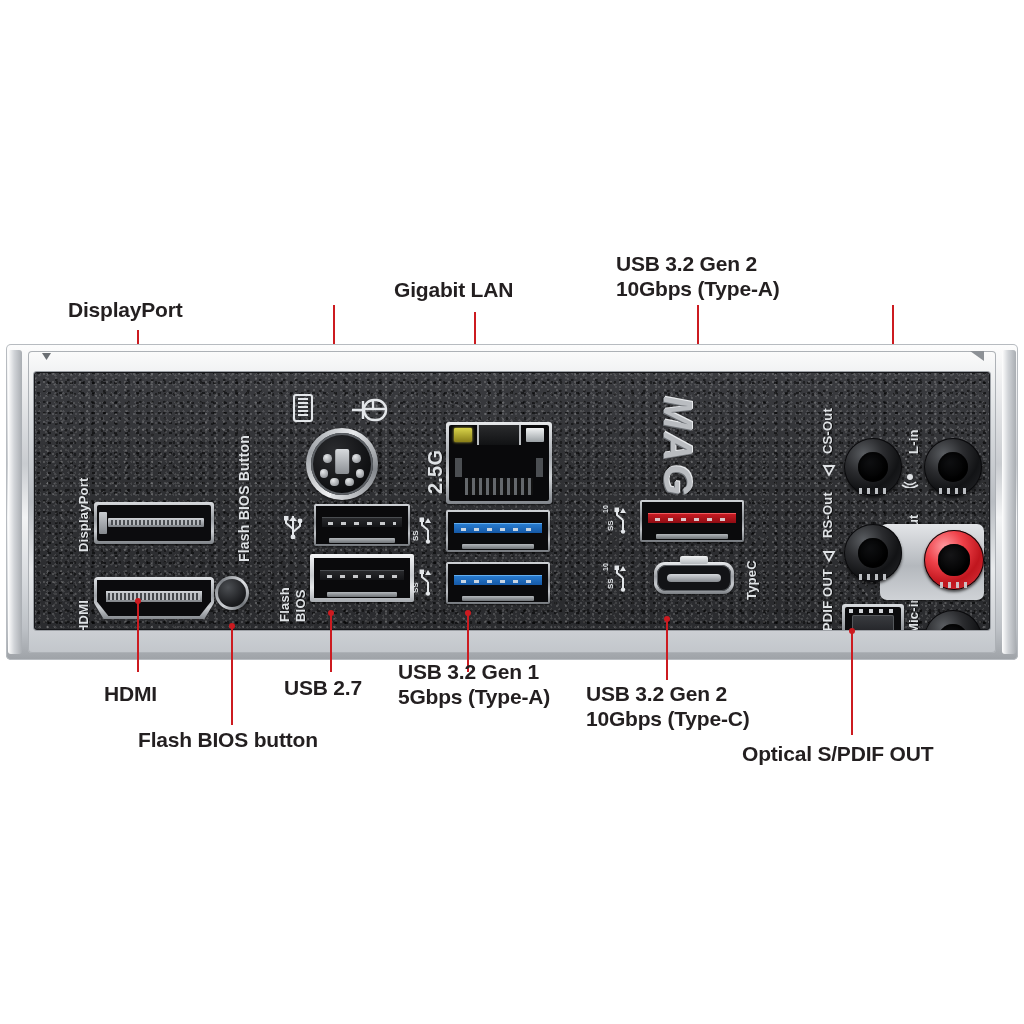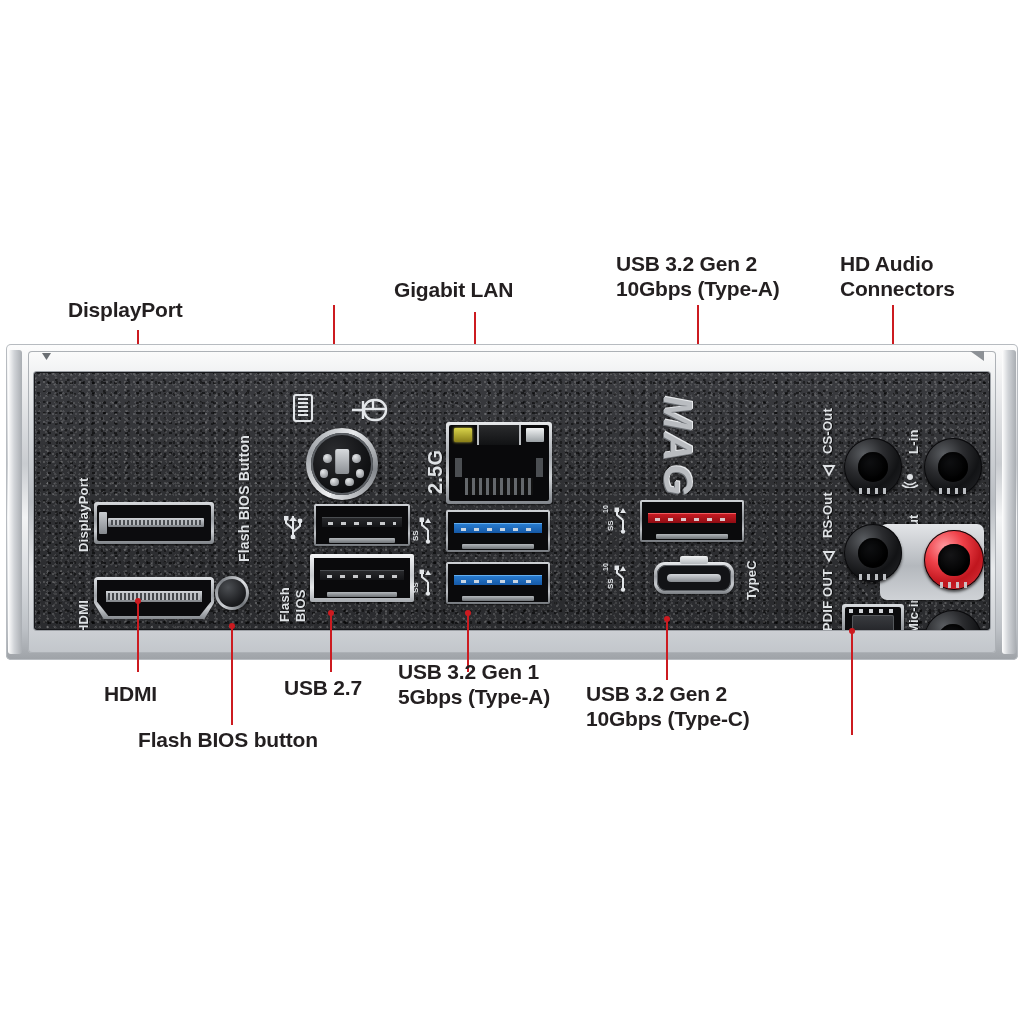--- a/index.html
+++ b/index.html
@@ -346,22 +346,20 @@
 <div id="stage">
 
   <div class="callout c-left" style="left:68px;  top:298px;  width:200px;">DisplayPort</div>
 
 
   <div class="callout c-left" style="left:394px; top:278px;  width:180px;">Gigabit LAN</div>
 
   <div class="callout c-left" style="left:616px; top:252px;  width:200px;">USB 3.2 Gen 2
 10Gbps (Type-A)</div>
 
-  <div class="callout c-left" style="left:840px; top:252px;  width:180px;">HD Audio
-Connectors</div>
 
   <div class="leader down" style="left:137px; top:330px; height:175px;">
       <span class="dot"></span>
     </div>
   <div class="leader down" style="left:333px; top:305px; height:135px;">
       <span class="dot"></span>
     </div>
   <div class="leader down" style="left:474px; top:312px; height:130px;">
       <span class="dot"></span>
     </div>
@@ -680,14 +678,15 @@
   <div class="callout c-left" style="left:138px; top:728px; width:240px;">Flash BIOS button</div>
 
   <div class="callout c-left" style="left:284px; top:676px; width:140px;">USB 2.7</div>
 
   <div class="callout c-left" style="left:398px; top:660px; width:200px;">USB 3.2 Gen 1
 5Gbps (Type-A)</div>
 
   <div class="callout c-left" style="left:586px; top:682px; width:200px;">USB 3.2 Gen 2
 10Gbps (Type-C)</div>
 
+  <div class="callout c-left" style="left:742px; top:742px; width:250px;">Optical S/PDIF OUT</div>
 
 </div>
 
 </body></html>

